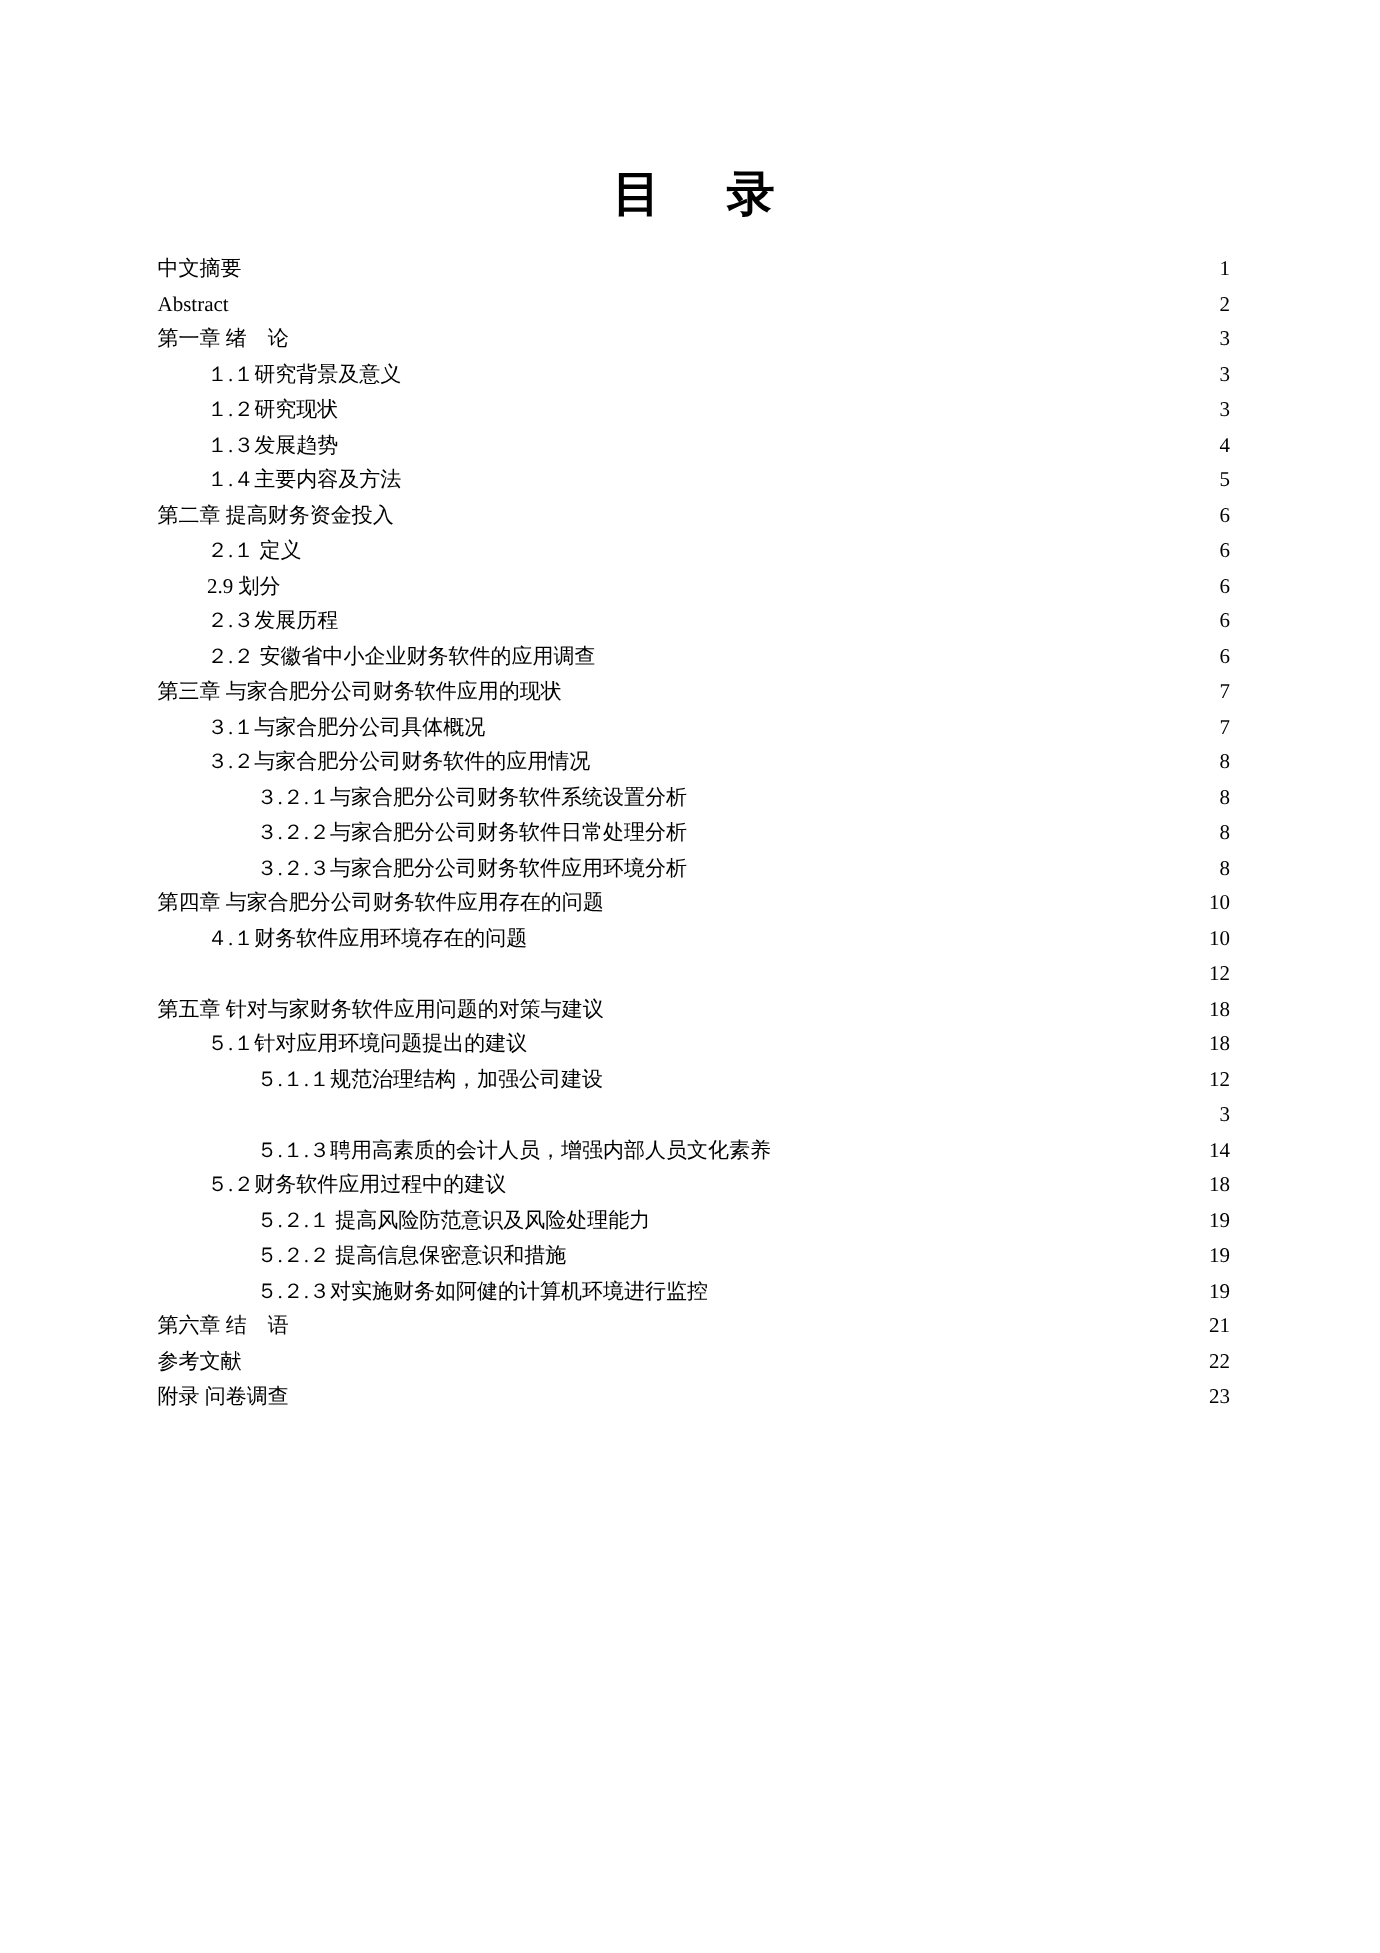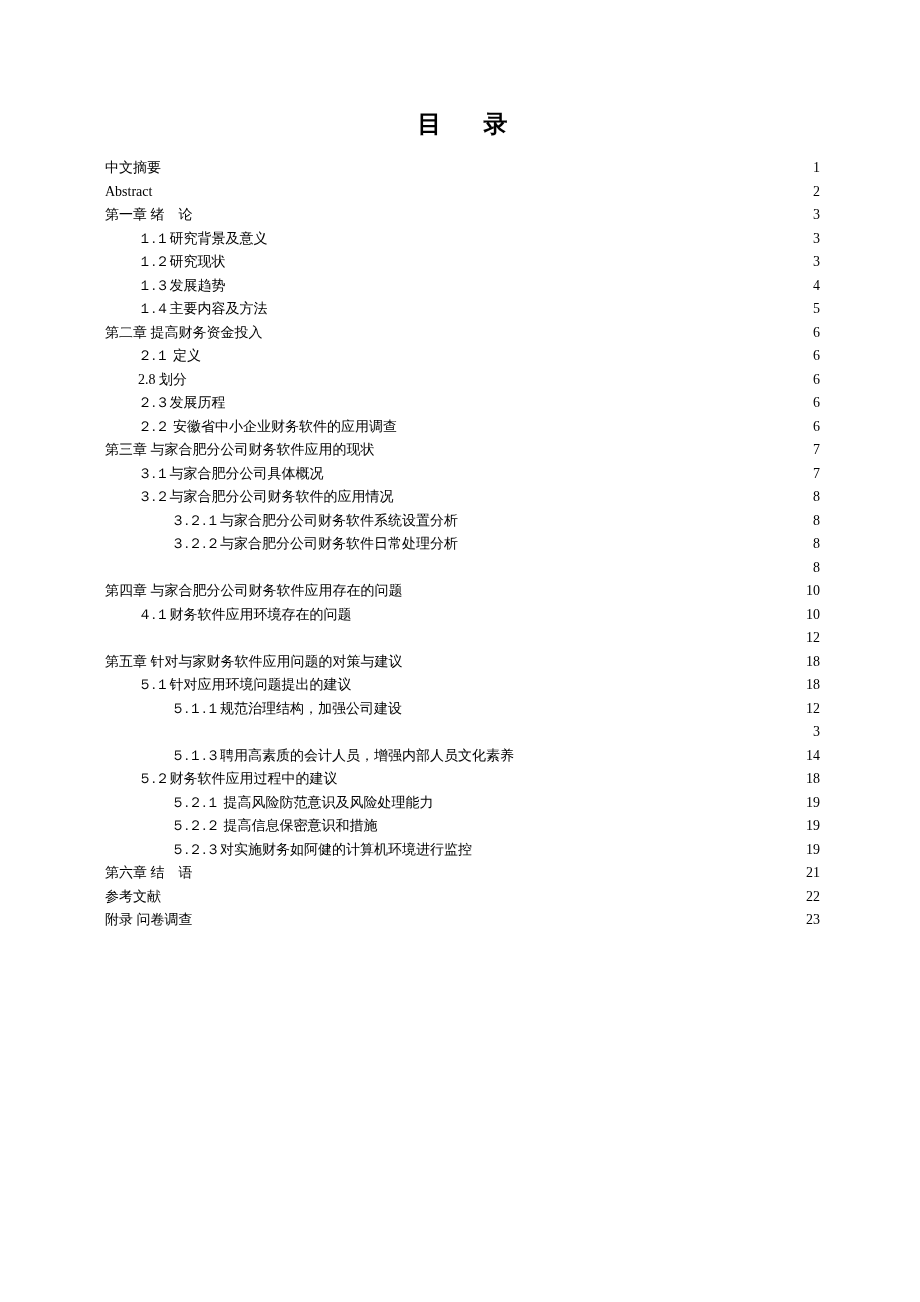--- a/index.html
+++ b/index.html
@@ -8,21 +8,21 @@
       width: 920px;
       min-height: 1302px;
       font-family: "SimSun", "Songti SC", serif;
       color: #000;
     }
     .page {
       padding: 108px 100px 0 105px;
     }
     .title {
       text-align: center;
-      font-size: 24px;
+      font-size: 32px;
       font-weight: bold;
       letter-spacing: 18px;
       margin-bottom: 16px;
       padding-left: 18px;
     }
     .toc-line {
       display: flex;
       align-items: flex-end;
       font-size: 14px;
       line-height: 23.5px;
@@ -100,21 +100,21 @@
         <span class="label">第二章 提高财务资金投入</span>
         <span class="leader"></span>
         <span class="pagenum">6</span>
       </div>
       <div class="toc-line level-1">
         <span class="label">２.１ 定义</span>
         <span class="leader"></span>
         <span class="pagenum">6</span>
       </div>
       <div class="toc-line level-1">
-        <span class="label">2.8 划分</span>
+        <span class="label">2.9 划分</span>
         <span class="leader"></span>
         <span class="pagenum">6</span>
       </div>
       <div class="toc-line level-1">
         <span class="label">２.３发展历程</span>
         <span class="leader"></span>
         <span class="pagenum">6</span>
       </div>
       <div class="toc-line level-1">
         <span class="label">２.２ 安徽省中小企业财务软件的应用调查</span>
@@ -140,20 +140,21 @@
         <span class="label">３.２.１与家合肥分公司财务软件系统设置分析</span>
         <span class="leader"></span>
         <span class="pagenum">8</span>
       </div>
       <div class="toc-line level-2">
         <span class="label">３.２.２与家合肥分公司财务软件日常处理分析</span>
         <span class="leader"></span>
         <span class="pagenum">8</span>
       </div>
       <div class="toc-line level-2">
+        <span class="label">３.２.３与家合肥分公司财务软件应用环境分析</span>
         <span class="leader"></span>
         <span class="pagenum">8</span>
       </div>
       <div class="toc-line level-0">
         <span class="label">第四章 与家合肥分公司财务软件应用存在的问题</span>
         <span class="leader"></span>
         <span class="pagenum">10</span>
       </div>
       <div class="toc-line level-1">
         <span class="label">４.１财务软件应用环境存在的问题</span>

